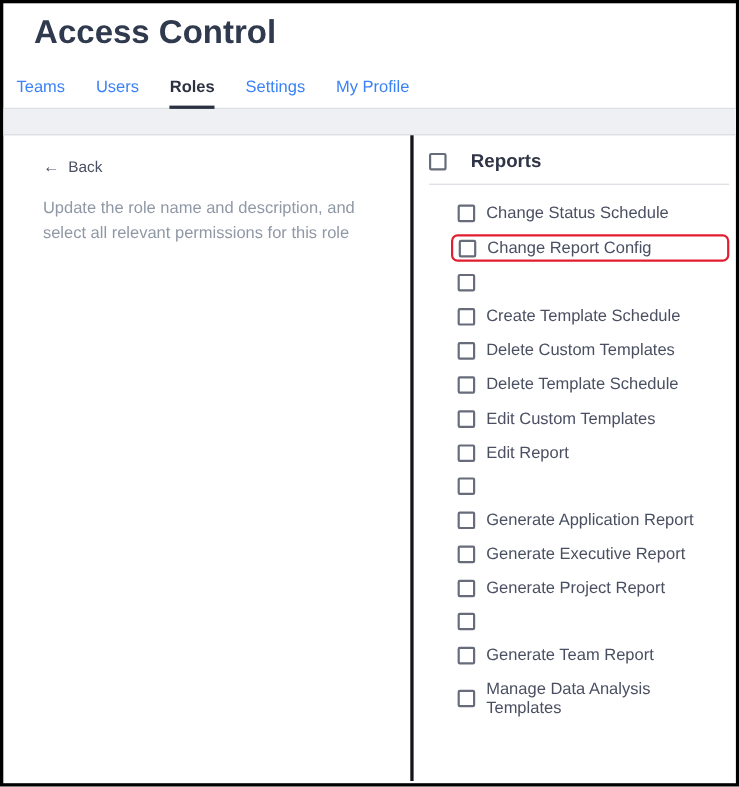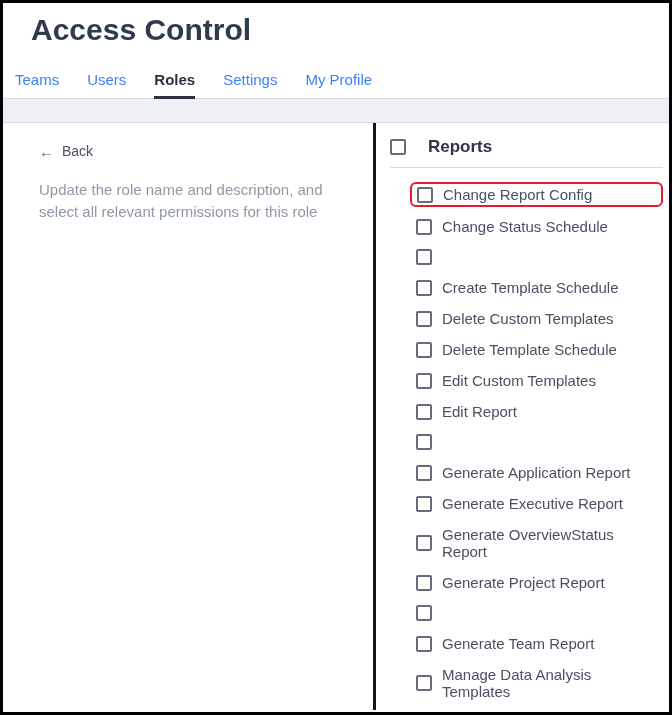--- a/index.html
+++ b/index.html
@@ -150,30 +150,30 @@
   </div>
 
   <div class="divider"></div>
 
   <div class="right">
     <div class="section-header">
       <span class="chk"></span>
       <span class="title">Reports</span>
     </div>
     <div class="perm-list" id="perm-list">
+        <div class="perm">
+          <span class="chk"></span>
+          <span class="label">Change Status Schedule</span>
+        </div>
         <div class="perm highlight">
           <span class="chk"></span>
           <span class="label">Change Report Config</span>
         </div>
         <div class="perm">
           <span class="chk"></span>
-          <span class="label">Change Status Schedule</span>
-        </div>
-        <div class="perm">
-          <span class="chk"></span>
         </div>
         <div class="perm">
           <span class="chk"></span>
           <span class="label">Create Template Schedule</span>
         </div>
         <div class="perm">
           <span class="chk"></span>
           <span class="label">Delete Custom Templates</span>
         </div>
         <div class="perm">
@@ -191,24 +191,20 @@
         <div class="perm">
           <span class="chk"></span>
         </div>
         <div class="perm">
           <span class="chk"></span>
           <span class="label">Generate Application Report</span>
         </div>
         <div class="perm">
           <span class="chk"></span>
           <span class="label">Generate Executive Report</span>
-        </div>
-        <div class="perm">
-          <span class="chk"></span>
-          <span class="label">Generate OverviewStatus Report</span>
         </div>
         <div class="perm">
           <span class="chk"></span>
           <span class="label">Generate Project Report</span>
         </div>
         <div class="perm">
           <span class="chk"></span>
         </div>
         <div class="perm">
           <span class="chk"></span>

